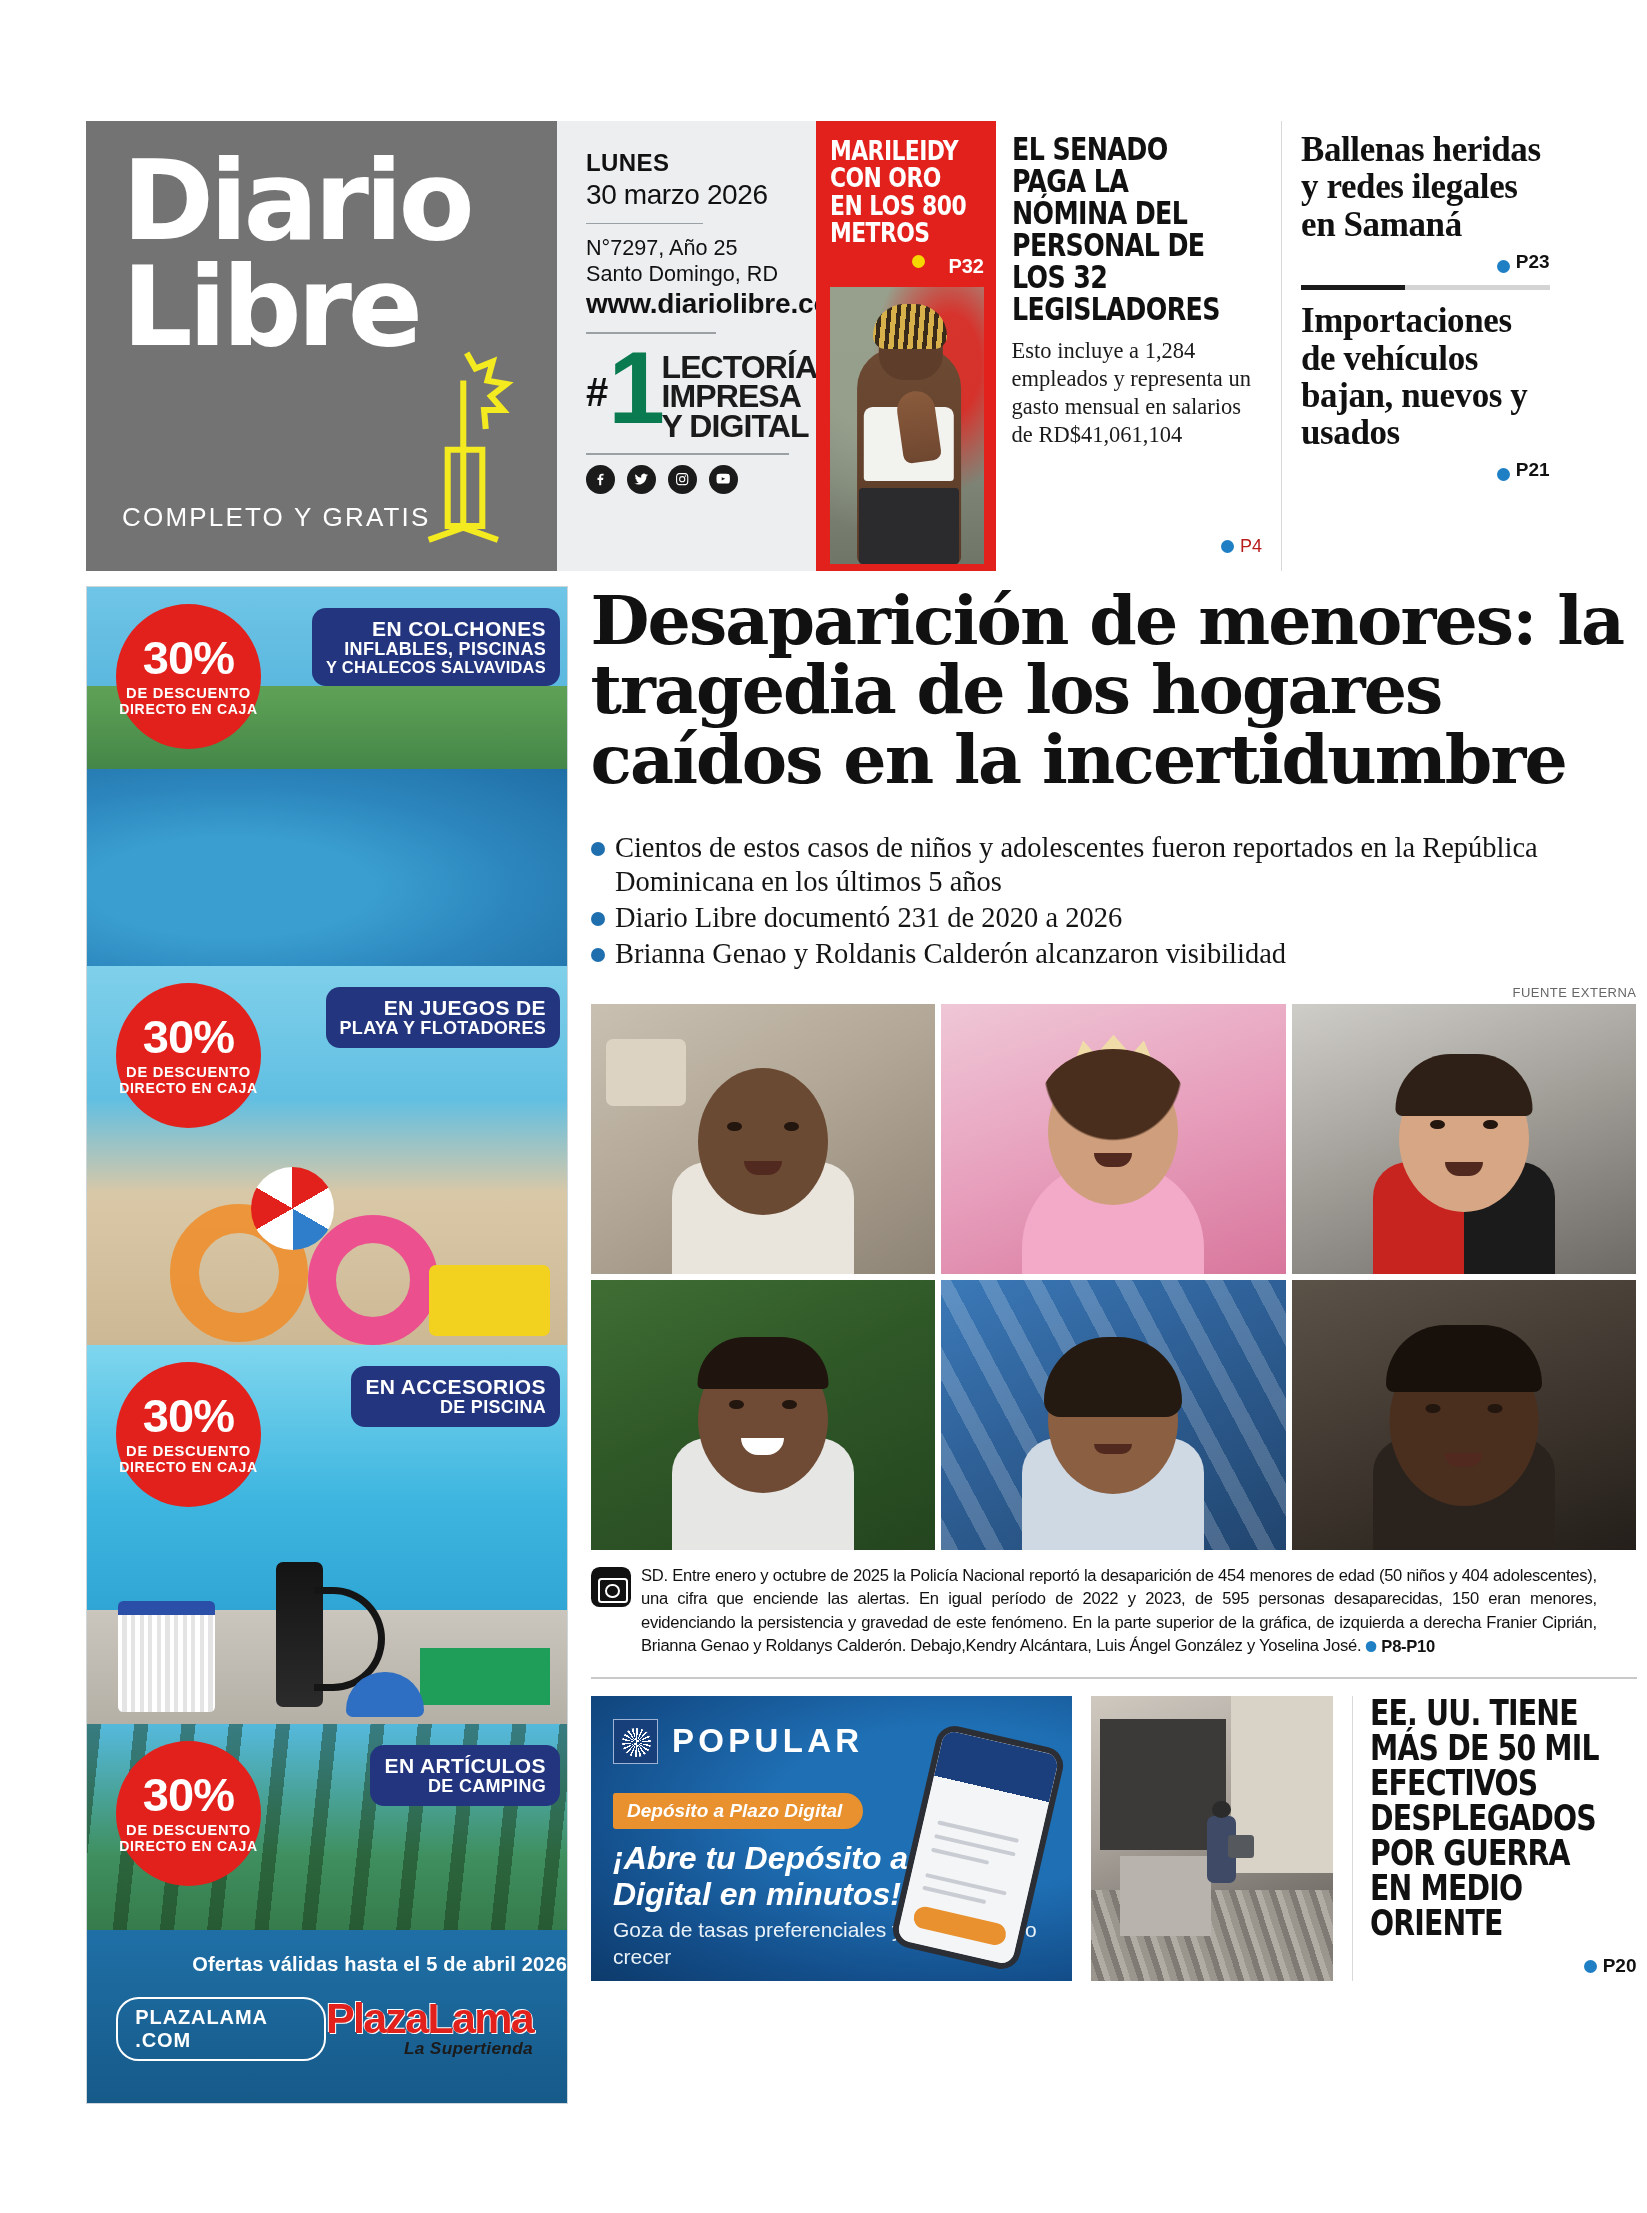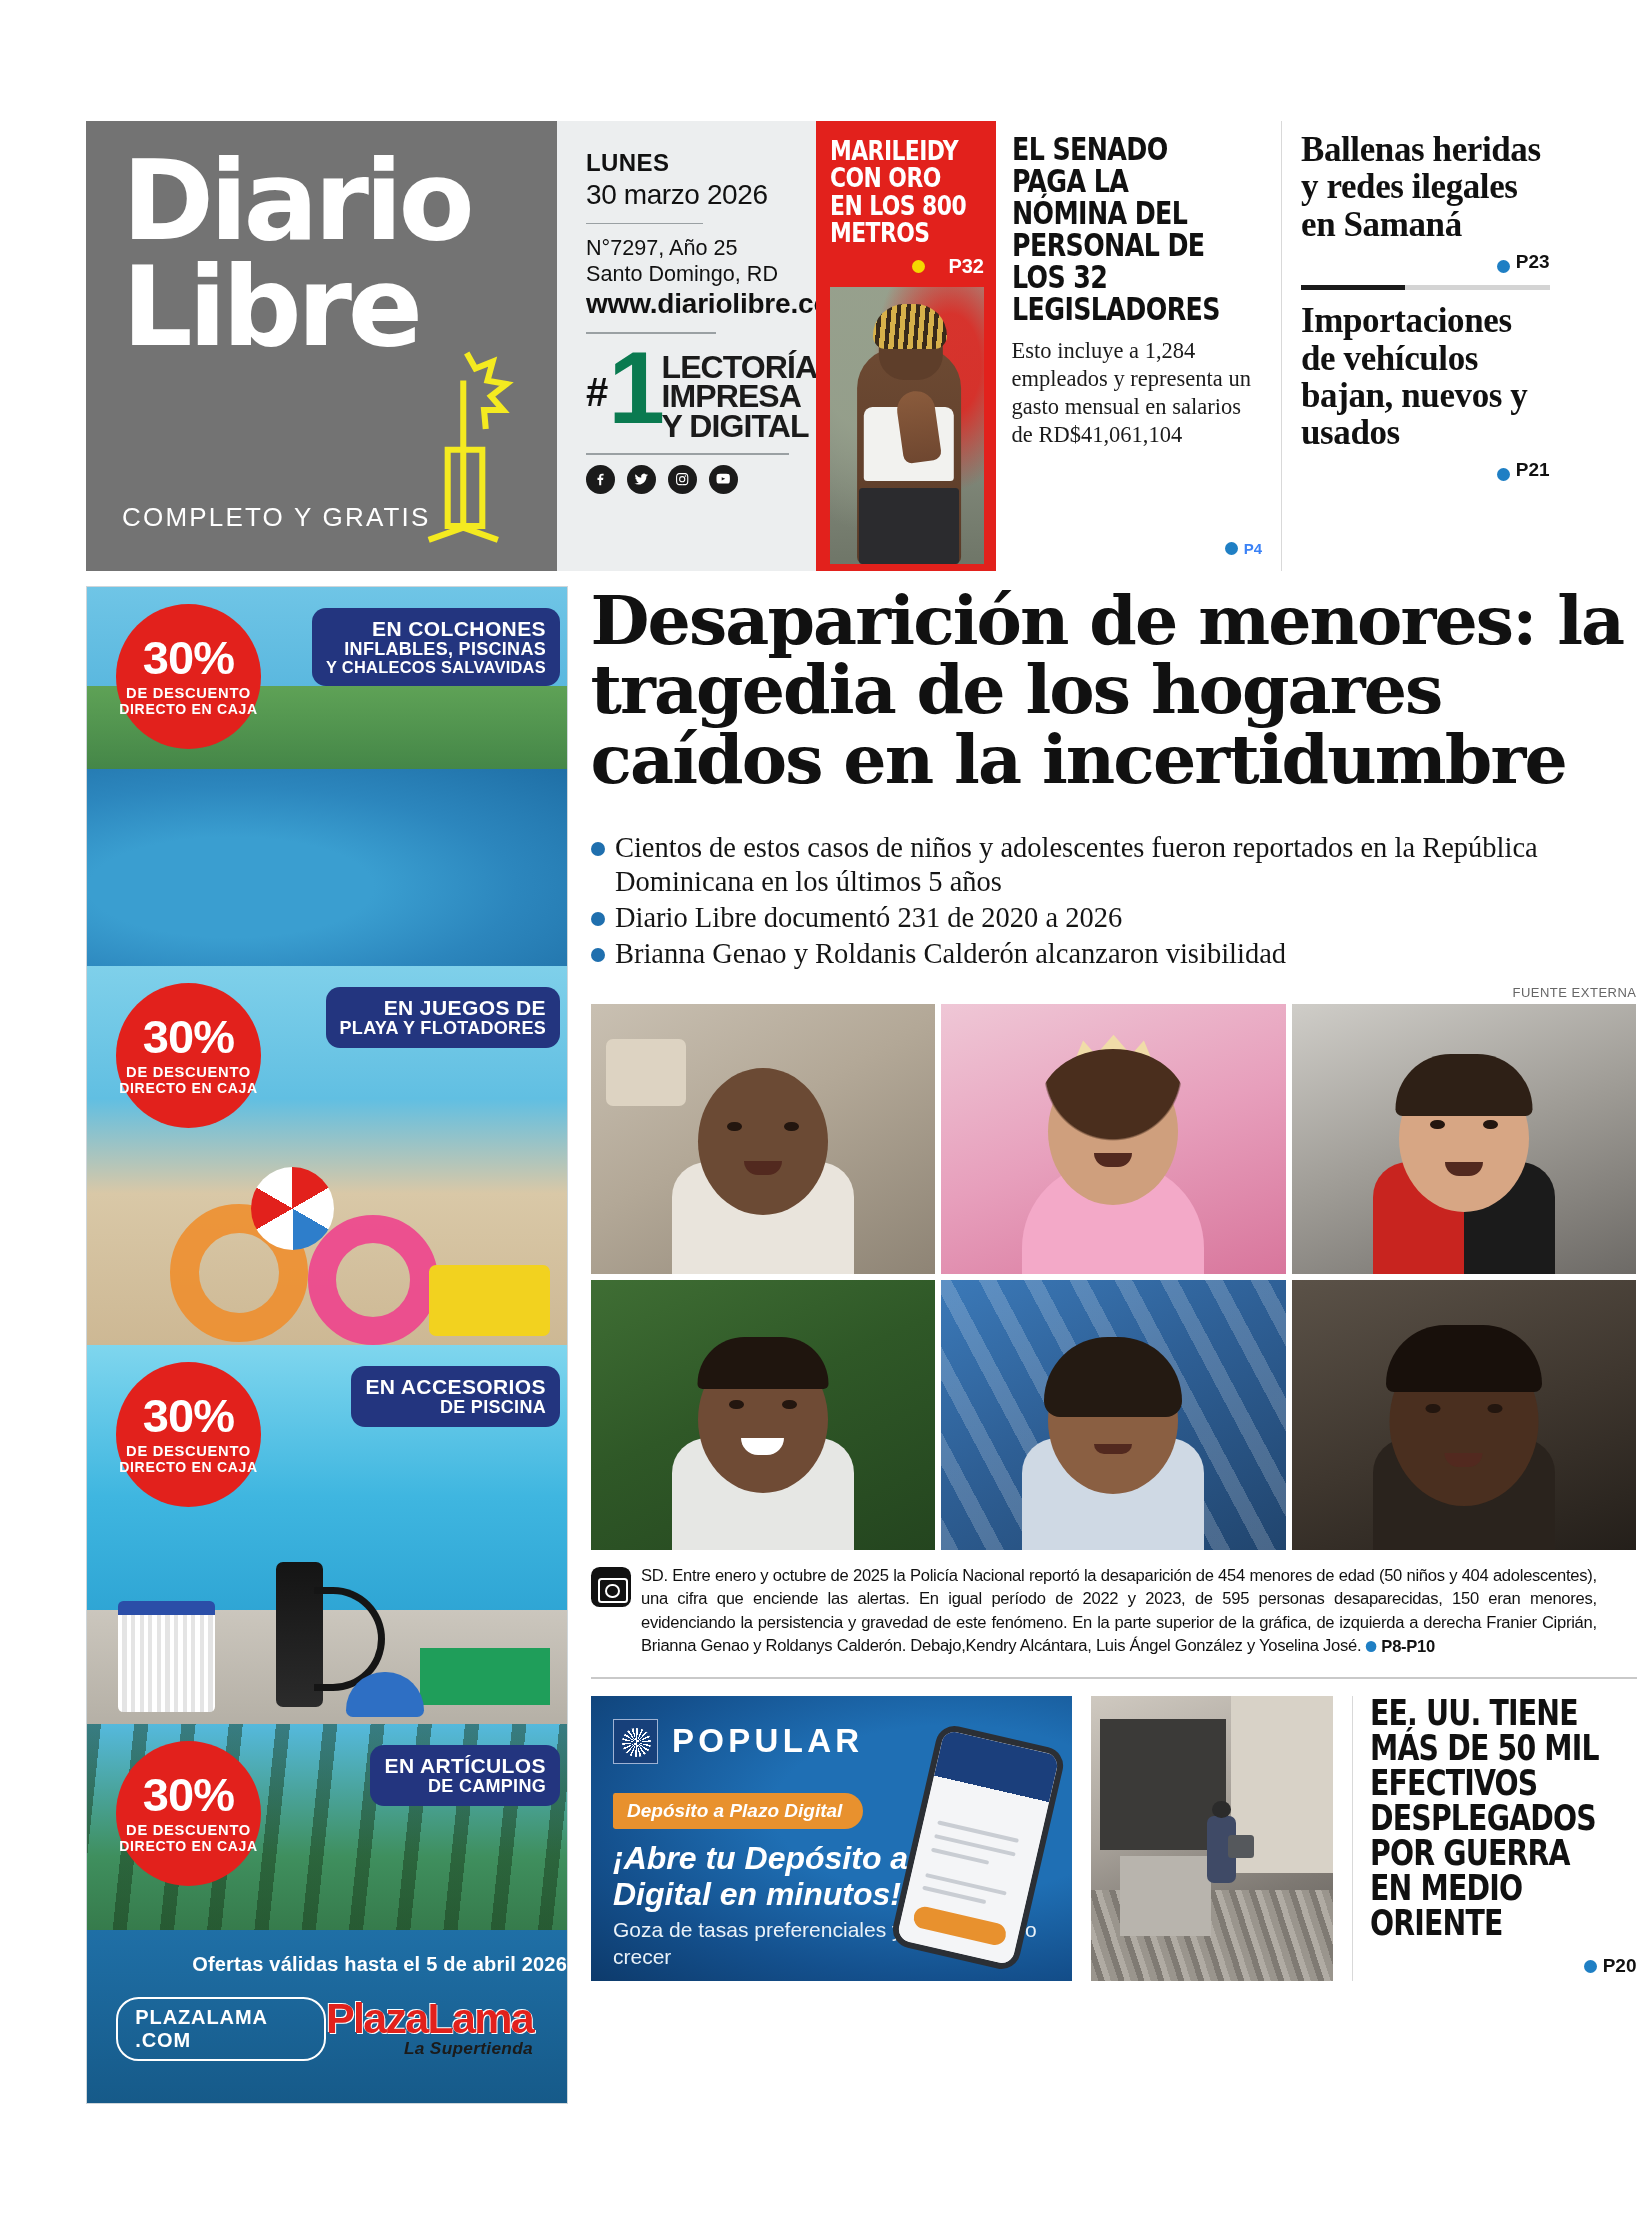--- a/index.html
+++ b/index.html
@@ -47,21 +47,21 @@
   .numone .lect { font-size:32px; font-weight:800; color:#1b1b1b; line-height:0.92; letter-spacing:-0.9px; margin-top:3.5px;}
   .dc-rule3 { height:1.7px; background:#9aa0a3; margin:12px 0 10.4px 0; width:203px;}
   .socials { display:flex; gap:12px; margin-top:3.5px;}
   .soc { width:29px; height:29px; border-radius:50%; background:#1b1b1b; display:flex; align-items:center; justify-content:center;}
   .soc svg { width:16.4px; height:16.4px; fill:#fff; }
 
   
   .redbox { width:180px; background:#e2211c; padding:15.6px 12px 12px 14px; position:relative;}
   .redbox h3 { color:#fff; font-family:"DejaVu Sans Condensed","Liberation Sans Narrow","Liberation Sans",sans-serif;
     font-weight:700; font-size:27px; line-height:1.02; letter-spacing:-0.6px; transform:scaleX(0.9); transform-origin:left;}
-  .page-ref { display:flex; align-items:center; justify-content:flex-end; gap:23px; margin-top:8.6px; }
+  .page-ref { display:flex; justify-content:flex-end; gap:23px; margin-top:8.6px; }
   .page-ref .dot { width:13px; height:13px; border-radius:50%; background:#f5d800;}
   .page-ref .lbl { color:#fff; font-weight:800; font-size:20px;}
   .mphoto { margin-top:8.6px; width:100%; height:277px; position:relative; overflow:hidden;
     background:linear-gradient(170deg,#8d9488 0%,#7b8479 35%,#b6564a 70%,#8e3f38 100%);}
   .mp-sky { position:absolute; inset:0; background:
      radial-gradient(ellipse at 78% 28%, rgba(226,33,28,0.85) 0 18%, transparent 45%),
      radial-gradient(ellipse at 22% 18%, rgba(150,160,140,0.9) 0 28%, transparent 60%),
      linear-gradient(180deg,#9aa092 0%,#8b9384 40%,#6f7668 100%);}
   .mp-body { position:absolute; left:50%; bottom:0; transform:translateX(-48%); width:104px; height:216px;
     background:linear-gradient(180deg,#6d4a33 0%,#5a3a27 100%); border-radius:40px 40px 7px 7px;}
@@ -77,21 +77,21 @@
     background:linear-gradient(180deg,#8a5b3c,#6f4730); border-radius:19px 19px 8.6px 8.6px;}
 
   
   .hcol { width:285px; background:#fff; padding:12px 17.3px 0 15.6px; position:relative;}
   .hcol-title { font-family:"DejaVu Sans Condensed","Liberation Sans Narrow","Liberation Sans",sans-serif;
     font-weight:700; font-size:32px; line-height:1.0; letter-spacing:-0.7px; color:#111;
     transform:scaleX(0.88); transform-origin:left;}
   .hcol-deck { font-family:"Liberation Serif", serif; font-size:22.5px; line-height:1.24; color:#1b1b1b; margin-top:12px;}
   .pref-blue { display:flex; align-items:center; justify-content:flex-end; gap:6px; position:absolute; right:19px; bottom:14px;}
   .pref-blue .dot { width:13px; height:13px; border-radius:50%; background:#1f7fc4;}
-  .pref-blue .lbl { font-weight:700; font-size:15px; color:#3b82f6;}
+  .pref-blue .lbl { font-weight:400; font-size:18px; color:#b91c1c;}
 
   
   .rcol { flex:1; background:#fff; padding:10.4px 10.4px 0 19px; position:relative; border-left:1.7px solid #d9d9d9;}
   .rserif { font-family:"Liberation Serif", serif; font-weight:700; font-size:35px; line-height:1.06; color:#111; letter-spacing:-0.4px;}
   .r-ref { display:flex; align-items:flex-end; justify-content:flex-end; gap:6px; margin-top:8.6px;}
   .r-ref .dot { width:13px; height:13px; border-radius:50%; background:#1f7fc4;}
   .r-ref .lbl { font-weight:800; font-size:19px; color:#111;}
   .r-sep { margin:12px 0 12px 0; height:5.2px; background:#d4d4d4; position:relative;}
   .r-sep::before{content:""; position:absolute; left:0; top:0; width:42%; height:5.2px; background:#1b1b1b;}
 

